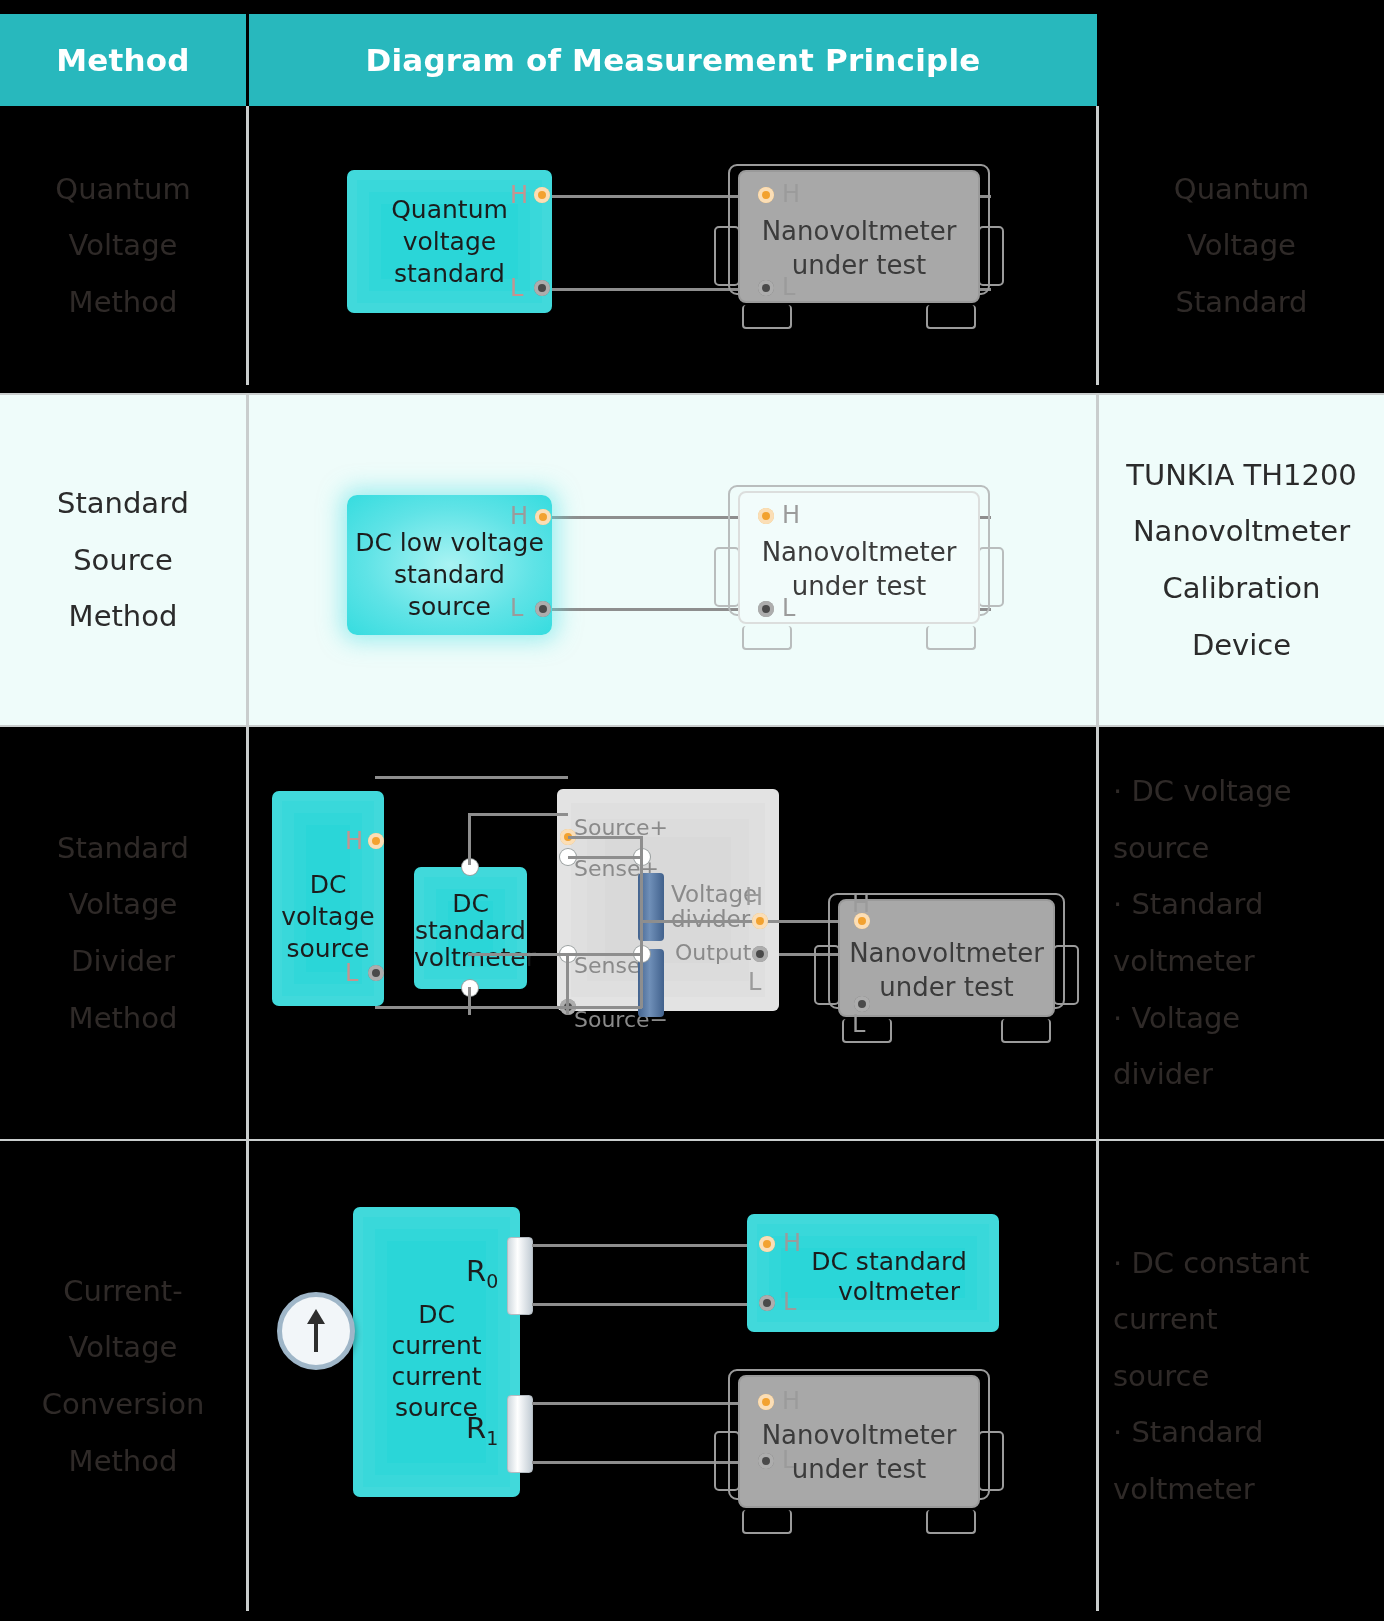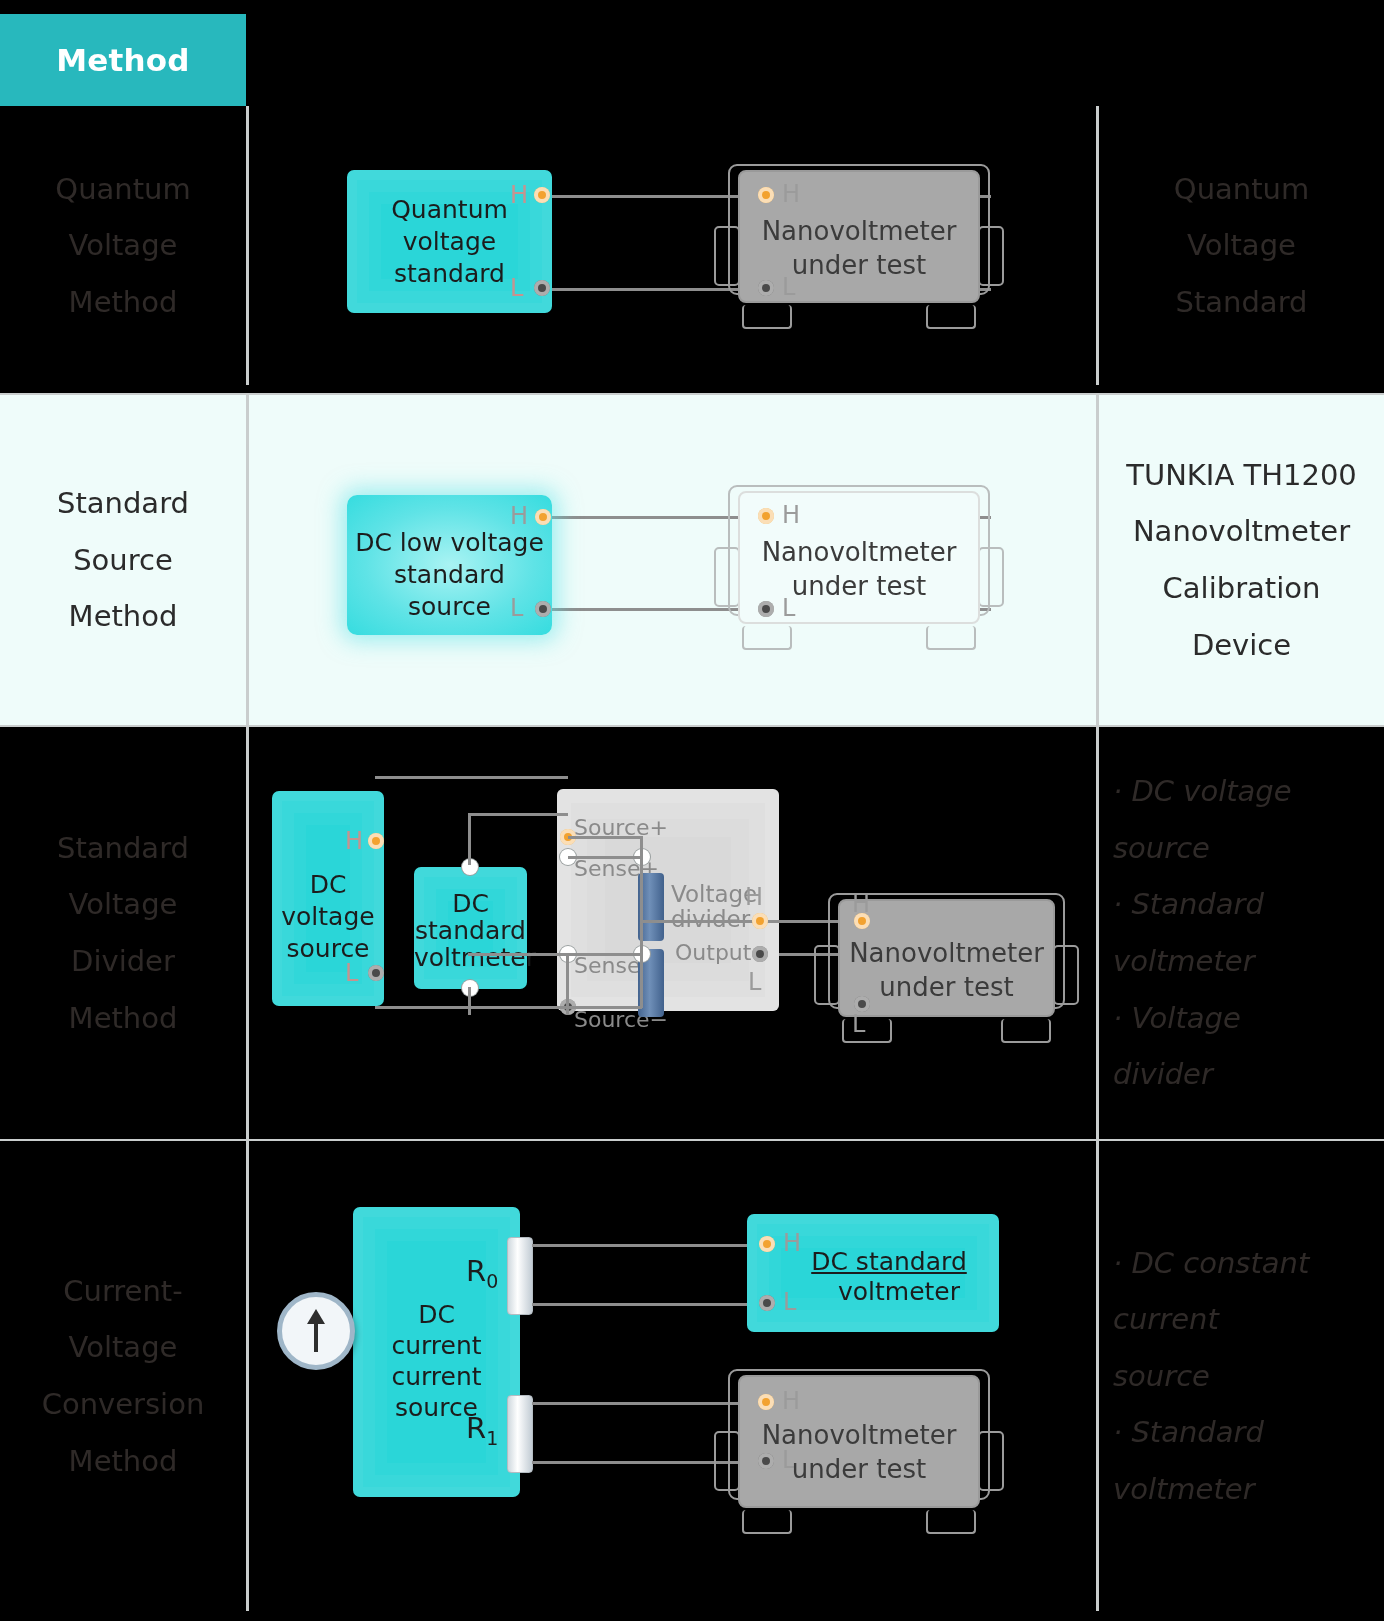--- a/index.html
+++ b/index.html
@@ -38,21 +38,21 @@
      display:flex;flex-direction:column;align-items:center;justify-content:center;}
   .cell-std{position:absolute;left:1099px;top:0;width:285px;height:100%;
      display:flex;flex-direction:column;align-items:center;justify-content:center;}
   .cell-diagram{position:absolute;left:249px;top:0;width:847px;height:100%;}
 
   .mline{font-size:29px;line-height:1.95;white-space:pre;}
   .sline{font-size:29px;line-height:1.95;white-space:pre;}
   .dark .mline,.dark .sline{color:#2f2a28;}
   .light .mline,.light .sline{color:#2b2b2b;}
   .cell-std.bulleted{align-items:flex-start;padding-left:14px;}
-  .cell-std.bulleted .sline{text-align:left;font-style:italic;}
+  .cell-std.bulleted .sline{text-align:left;}
 
   
   .dg{position:absolute;left:0;top:0;width:847px;height:100%;}
 
   .cyanbox{position:absolute;background:#2ad6d8;border-radius:7px;
      box-shadow:inset 0 0 0 10px rgba(255,255,255,.045),
                 inset 0 0 0 22px rgba(255,255,255,.04),
                 inset 0 0 0 34px rgba(255,255,255,.035);}
   .cyanbox .bl{position:absolute;left:0;right:0;text-align:center;
      color:#1c1c1c;font-size:25px;line-height:1.28;font-weight:normal;}
@@ -128,20 +128,23 @@
 </style>
 </head>
 <body>
 
 <div class="sheet">
 
   <div class="thead">
     <div class="th th-method">
       <span>Method</span>
     </div>
+    <div class="th th-diagram">
+      <span>Diagram of Measurement Principle</span>
+    </div>
   </div>
 
   <div class="row dark r1">
     <div class="vdiv a"></div>
     <div class="vdiv b"></div>
 
     <div class="cell-method">
       <div class="mline">Quantum</div>
       <div class="mline">Voltage</div>
       <div class="mline">Method</div>
@@ -386,21 +389,21 @@
           <span>R</span><sub>1</sub>
         </div>
 
         <div class="wire h" style="left:283px;top:103px;width:232px;"></div>
         <div class="wire h" style="left:283px;top:162px;width:232px;"></div>
 
         <div class="wire h" style="left:283px;top:261px;width:225px;"></div>
         <div class="wire h" style="left:283px;top:320px;width:225px;"></div>
 
         <div class="cyanbox" style="left:498px;top:73px;width:252px;height:118px;">
-          <div class="bl" style="top:32px;padding-left:32px;text-decoration:underline;">DC standard</div>
+          <div class="bl" style="top:32px;padding-left:32px;">DC standard</div>
           <div class="bl" style="top:62px;padding-left:52px;">voltmeter</div>
           <div class="term h" style="left:12px;top:22px;"></div>
           <div class="tlab" style="left:36px;top:15px;">H</div>
           <div class="term l" style="left:12px;top:81px;"></div>
           <div class="tlab" style="left:36px;top:74px;">L</div>
         </div>
 
         <div class="instr grey" style="left:465px;top:228px;width:290px;height:165px;">
           <div class="shellline"></div>
           <div class="handle l" style="top:62px;"></div>

